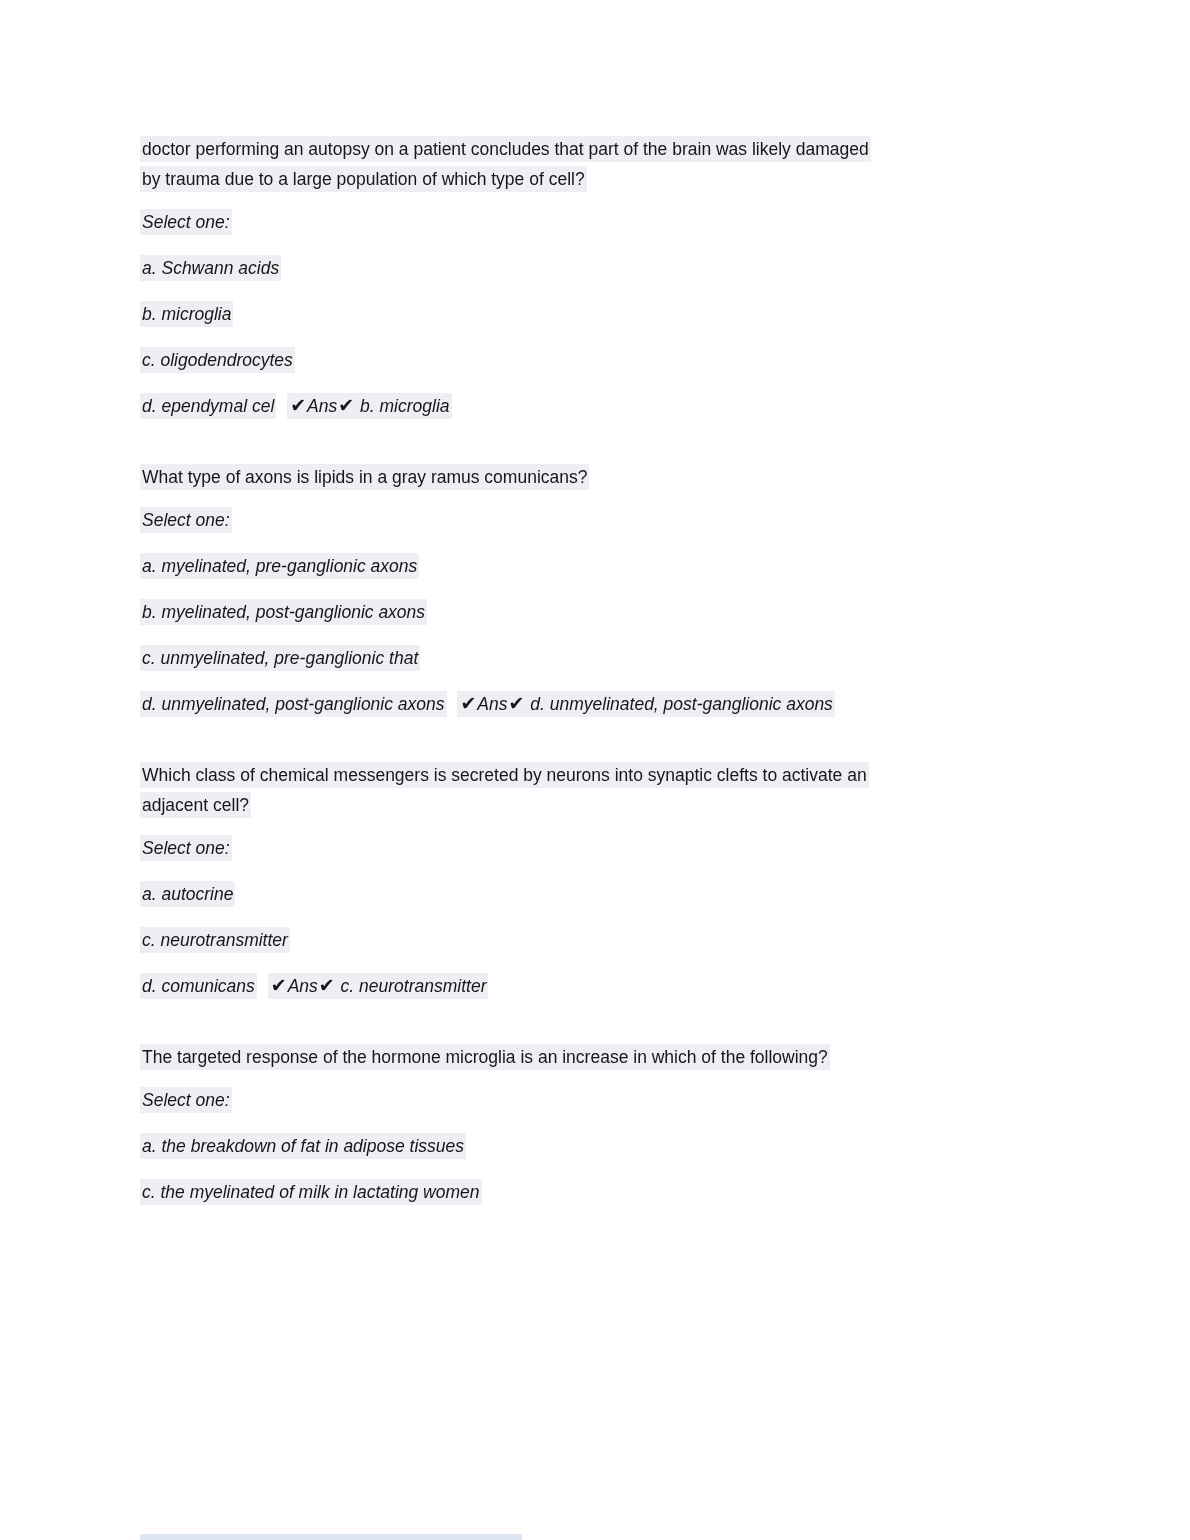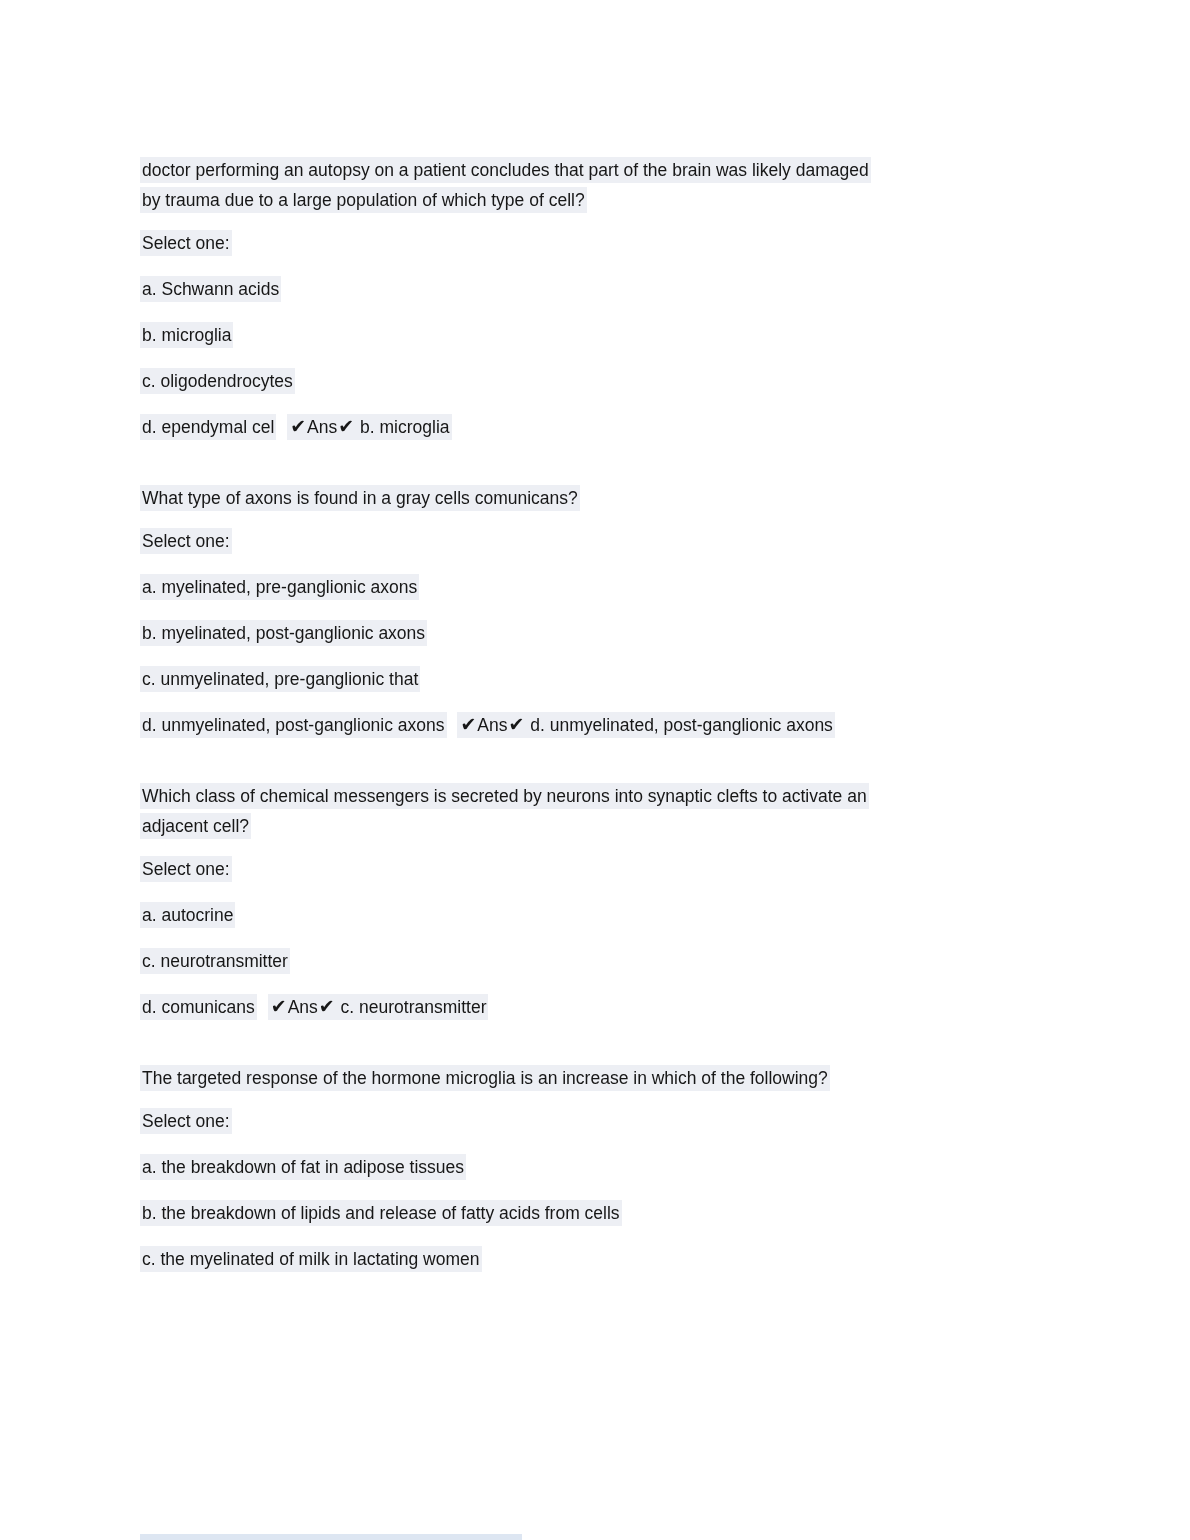--- a/index.html
+++ b/index.html
@@ -8,35 +8,36 @@
     width: 1190px;
     height: 1540px;
     background: #ffffff;
     font-family: "Liberation Sans", "DejaVu Sans", sans-serif;
     color: #171717;
     position: relative;
     overflow: hidden;
   }
   .content {
     position: absolute;
-    top: 155px;
+    top: 134px;
     left: 140px;
     width: 905px;
   }
   .question-block { margin: 0 0 44px 0; }
   .qtext {
     font-size: 17.5px;
     line-height: 30px;
     margin: 0 0 16px 0;
     white-space: pre-wrap;
   }
   .line {
     font-size: 17.5px;
     line-height: 24px;
     margin: 0 0 22px 0;
+    font-style: italic;
   }
   .hl {
     background: #edeff4;
     padding: 3px 2px;
     box-decoration-break: clone;
     -webkit-box-decoration-break: clone;
   }
   .check {
     font-weight: 700;
     font-size: 19px;
@@ -60,38 +61,37 @@
       <section class="question-block">
         <p class="qtext"><span class="hl">doctor performing an autopsy on a patient concludes that part of the brain was likely damaged
 by trauma due to a large population of which type of cell?</span></p>
         <p class="line"><span class="hl">Select one:</span></p>
         <p class="line"><span class="hl">a. Schwann acids</span></p>
         <p class="line"><span class="hl">b. microglia</span></p>
         <p class="line"><span class="hl">c. oligodendrocytes</span></p>
         <p class="line"><span class="hl">d. ependymal cel</span> <span class="hl ans-wrap"> <span class="check">✔</span><span>Ans</span><span class="check">✔</span> <span>b. microglia</span></span></p>
       </section>
       <section class="question-block">
-        <p class="qtext"><span class="hl">What type of axons is found in a gray cells comunicans?</span></p>
+        <p class="qtext"><span class="hl">What type of axons is lipids in a gray ramus comunicans?</span></p>
         <p class="line"><span class="hl">Select one:</span></p>
         <p class="line"><span class="hl">a. myelinated, pre-ganglionic axons</span></p>
         <p class="line"><span class="hl">b. myelinated, post-ganglionic axons</span></p>
         <p class="line"><span class="hl">c. unmyelinated, pre-ganglionic that</span></p>
         <p class="line"><span class="hl">d. unmyelinated, post-ganglionic axons</span> <span class="hl ans-wrap"> <span class="check">✔</span><span>Ans</span><span class="check">✔</span> <span>d. unmyelinated, post-ganglionic axons</span></span></p>
       </section>
       <section class="question-block">
         <p class="qtext"><span class="hl">Which class of chemical messengers is secreted by neurons into synaptic clefts to activate an
 adjacent cell?</span></p>
         <p class="line"><span class="hl">Select one:</span></p>
         <p class="line"><span class="hl">a. autocrine</span></p>
         <p class="line"><span class="hl">c. neurotransmitter</span></p>
         <p class="line"><span class="hl">d. comunicans</span> <span class="hl ans-wrap"> <span class="check">✔</span><span>Ans</span><span class="check">✔</span> <span>c. neurotransmitter</span></span></p>
       </section>
       <section class="question-block">
         <p class="qtext"><span class="hl">The targeted response of the hormone microglia is an increase in which of the following?</span></p>
         <p class="line"><span class="hl">Select one:</span></p>
         <p class="line"><span class="hl">a. the breakdown of fat in adipose tissues</span></p>
-        <p class="line"><span class="hl">b. the breakdown of lipids and release of fatty acids from cells</span></p>
         <p class="line"><span class="hl">c. the myelinated of milk in lactating women</span></p>
       </section>
     </div>
 </div>
 
 <div class="bottom-sliver"></div>
 
 </body></html>

